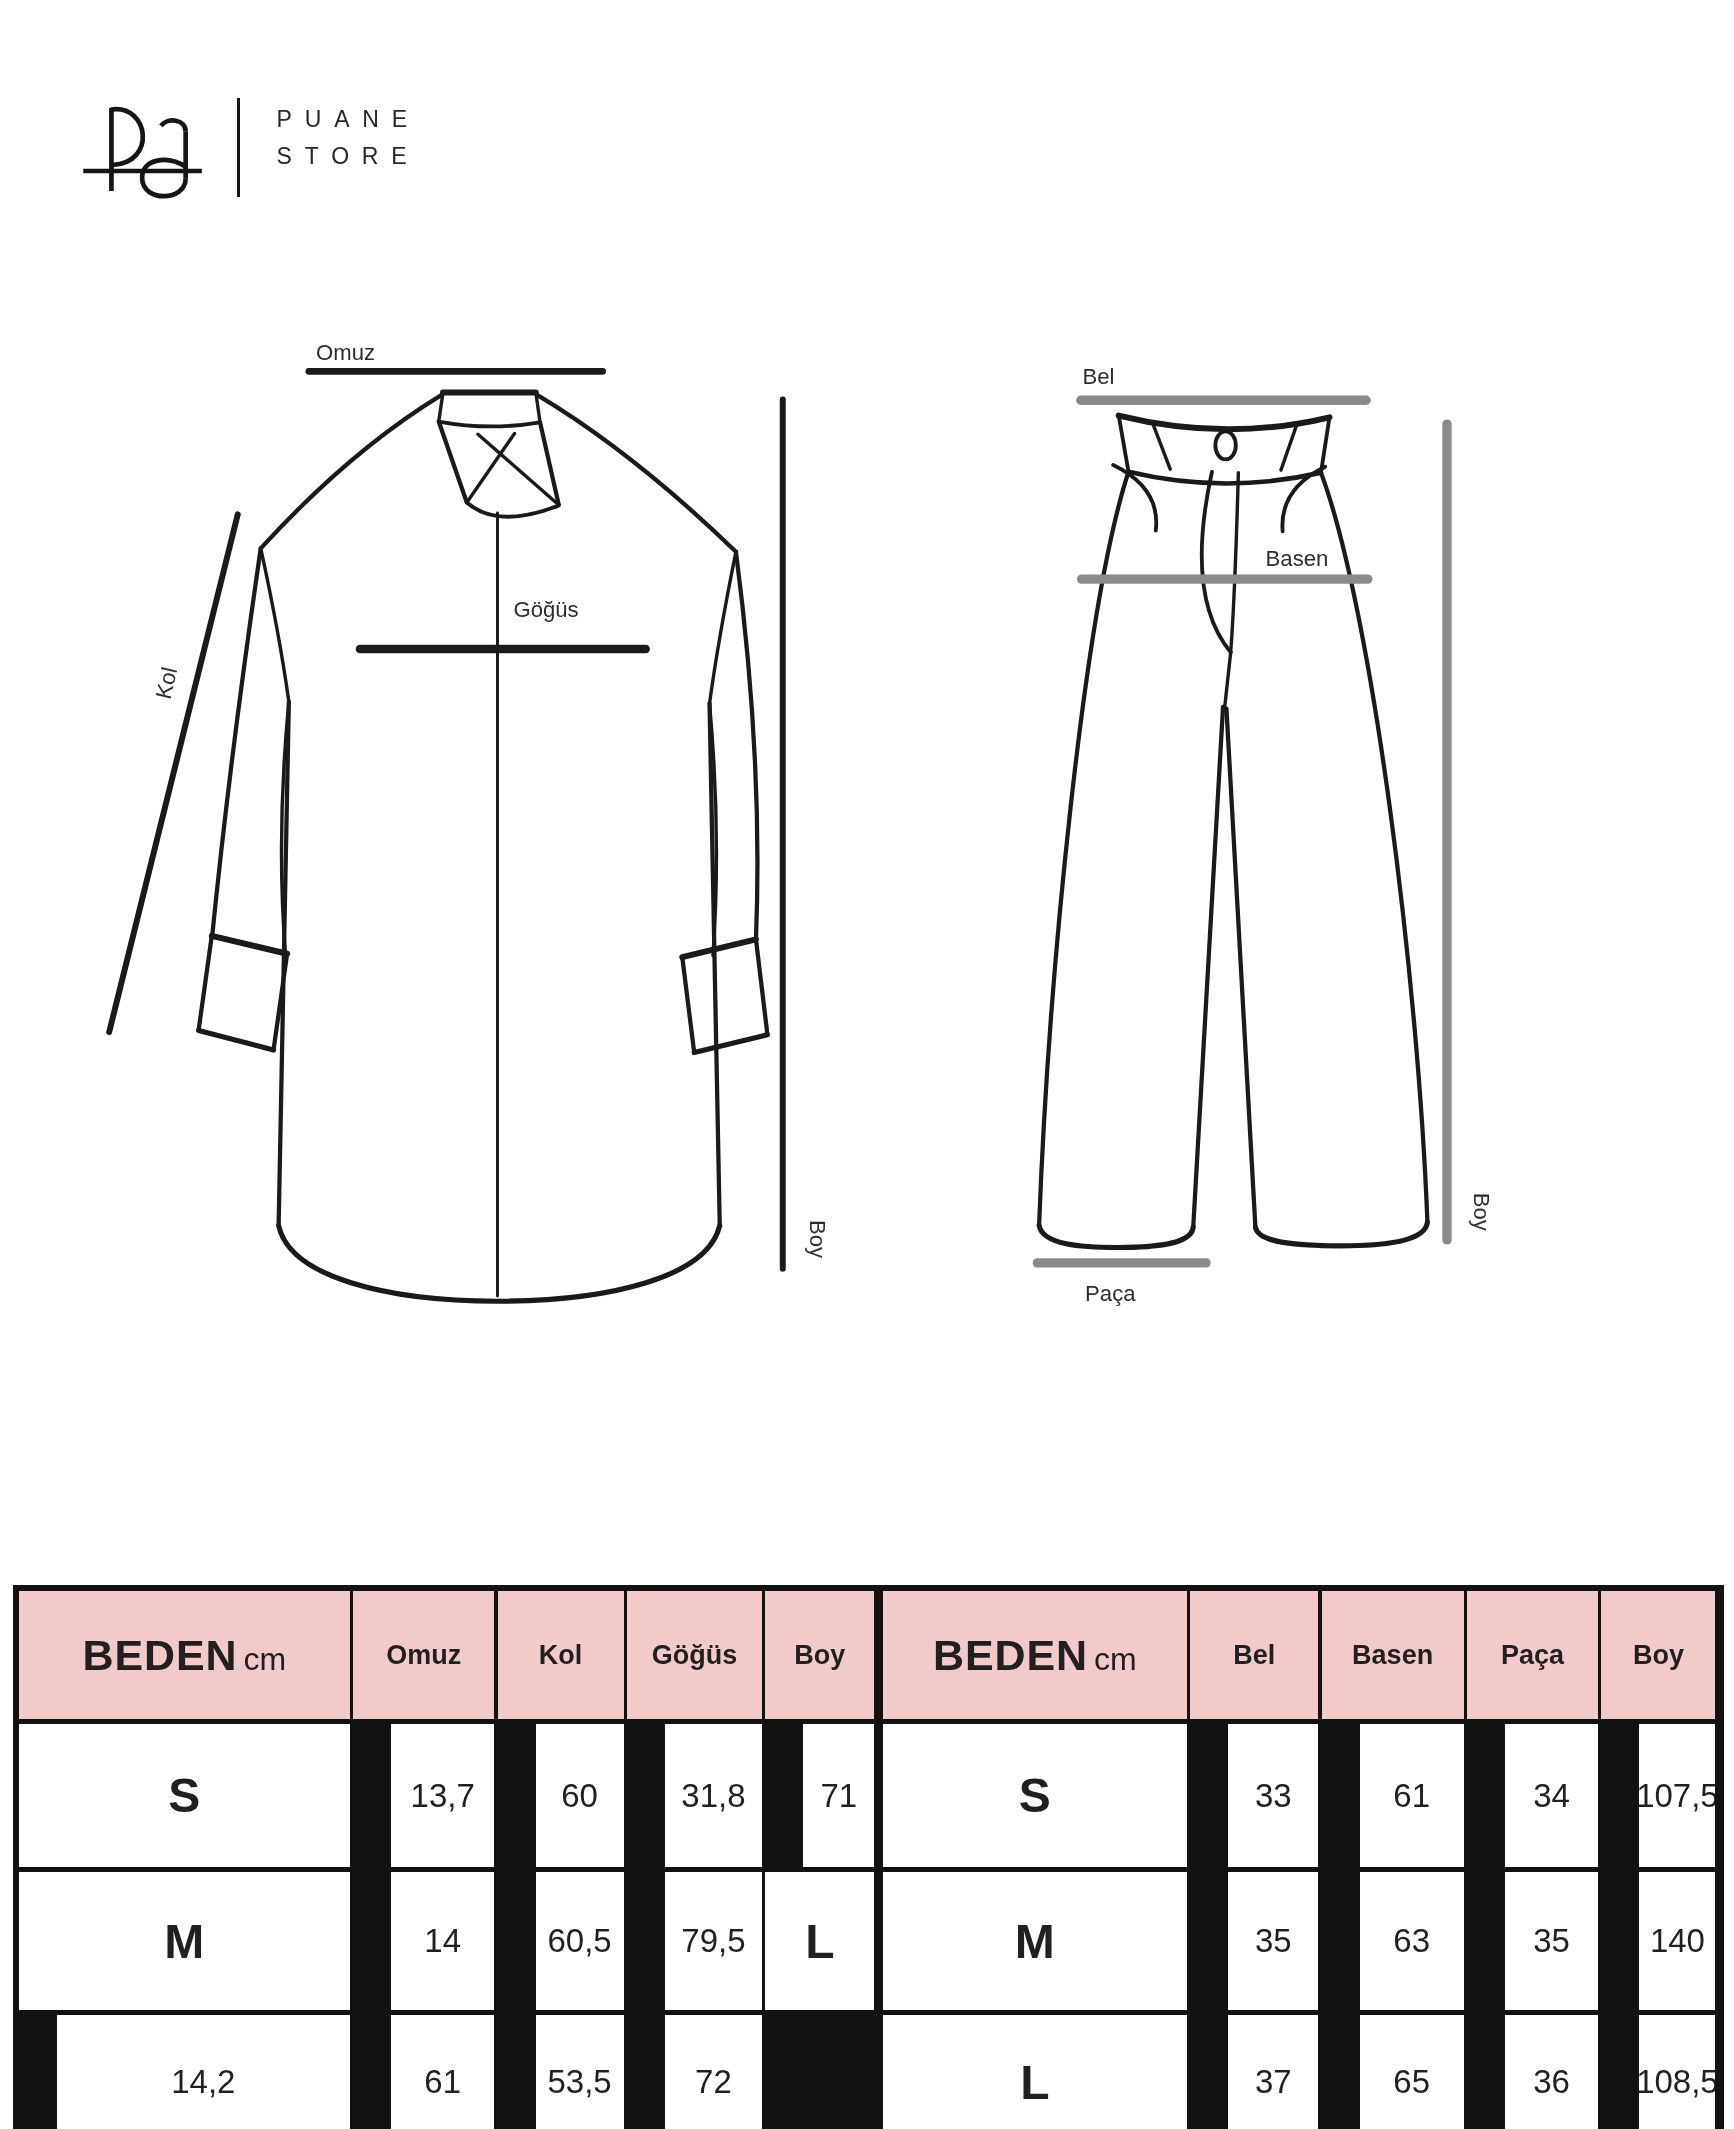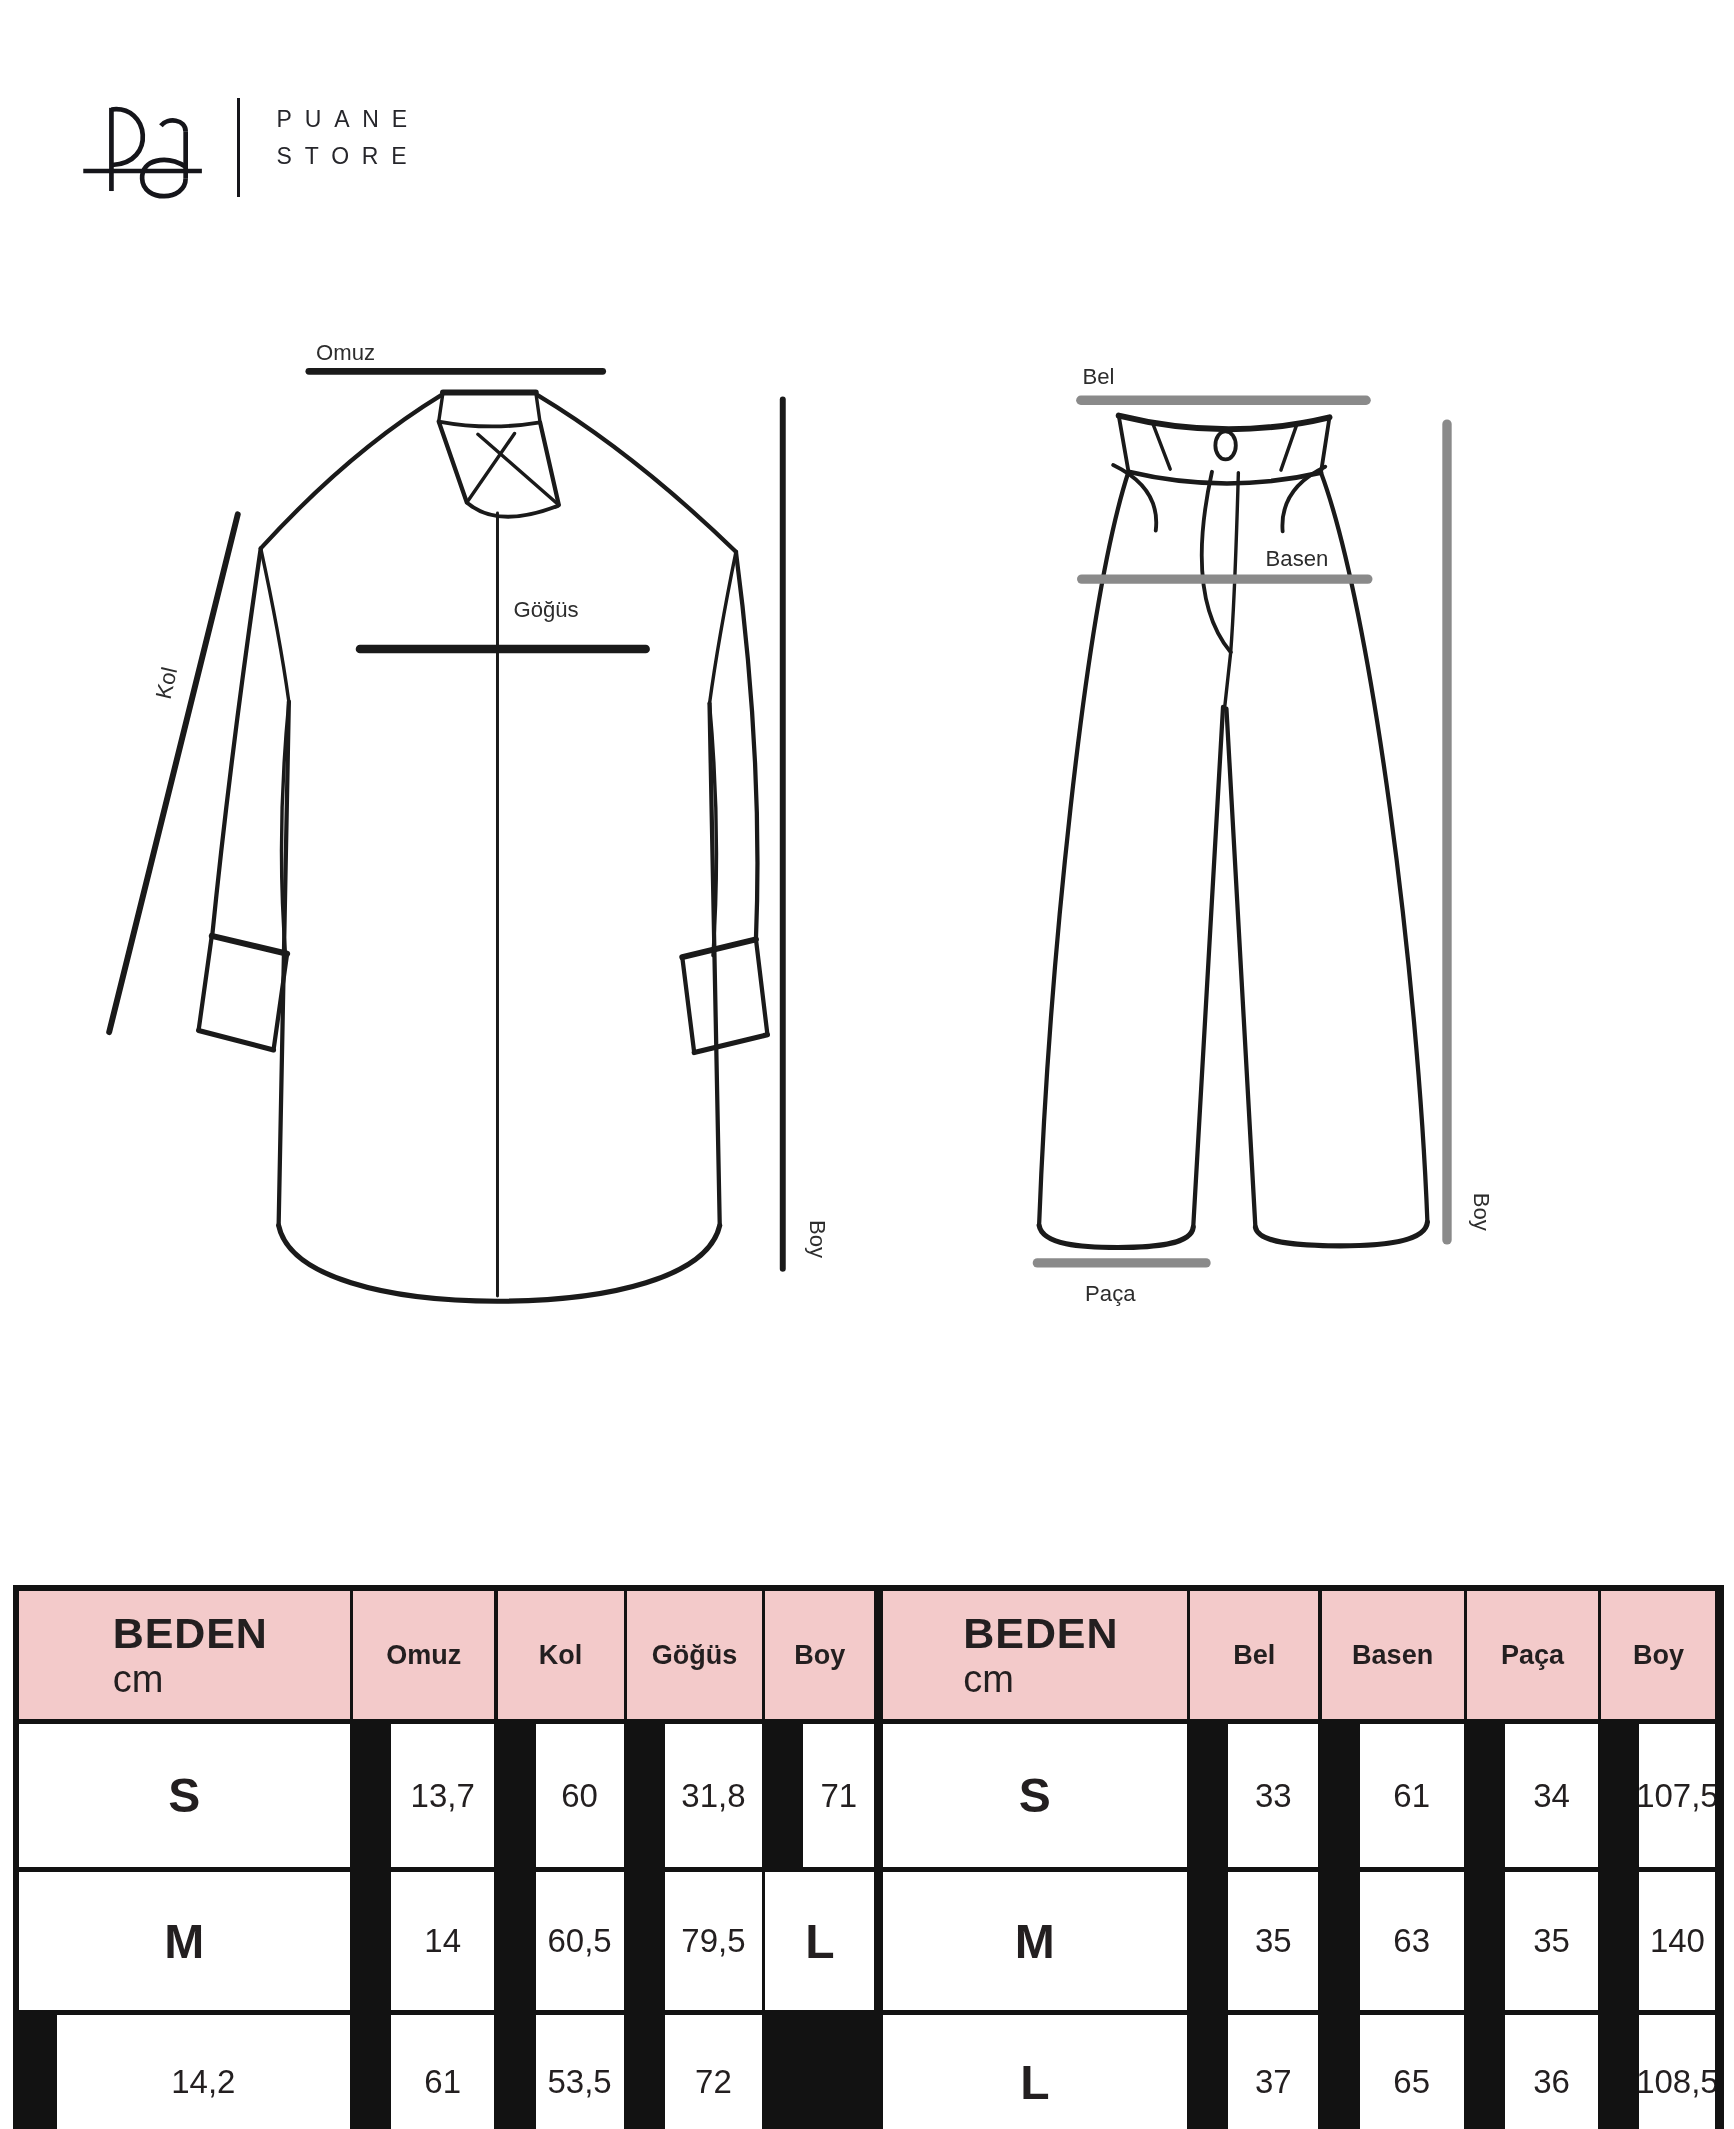--- a/index.html
+++ b/index.html
@@ -20,23 +20,23 @@
   .tables{position:absolute;left:12.8px;top:1585px;width:1711px;height:571px;
           background:#121212;padding:6px;box-sizing:border-box;display:flex;}
   .grid{display:grid;background:#121212;column-gap:3.4px;row-gap:5.1px;
         grid-template-rows:128px 143px 138px 134px;}
   .grid.left{grid-template-columns:331px 141px 126px 135px 109px;}
   .grid.right{grid-template-columns:304px 128px 142px 131px 114px;}
   .tables-divider{width:8.5px;background:#121212;flex:0 0 auto;}
   .cell{background:#ffffff;display:flex;align-items:center;justify-content:center;overflow:hidden;}
   .cell.hdr{background:#f3caca;}
   .hdr-col{font-size:27px;font-weight:700;}
-  .beden-wrap{display:flex;align-items:baseline;flex-direction:column;}
+  .beden-wrap{display:flex;align-items:baseline;}
   .beden-bold{font-size:43px;font-weight:700;letter-spacing:0.9px;}
-  .beden-unit{font-size:38px;font-weight:400;margin-left:6px;}
+  .beden-unit{font-size:32px;font-weight:400;margin-left:6px;}
   .size-letter{font-size:48px;font-weight:700;}
   .val{font-size:33px;font-weight:400;margin-left:38px;}
 </style>
 </head>
 <body>
 
 <div class="page">
 
   <div class="logo">
     <svg width="128" height="111" viewBox="0 0 300 260">

